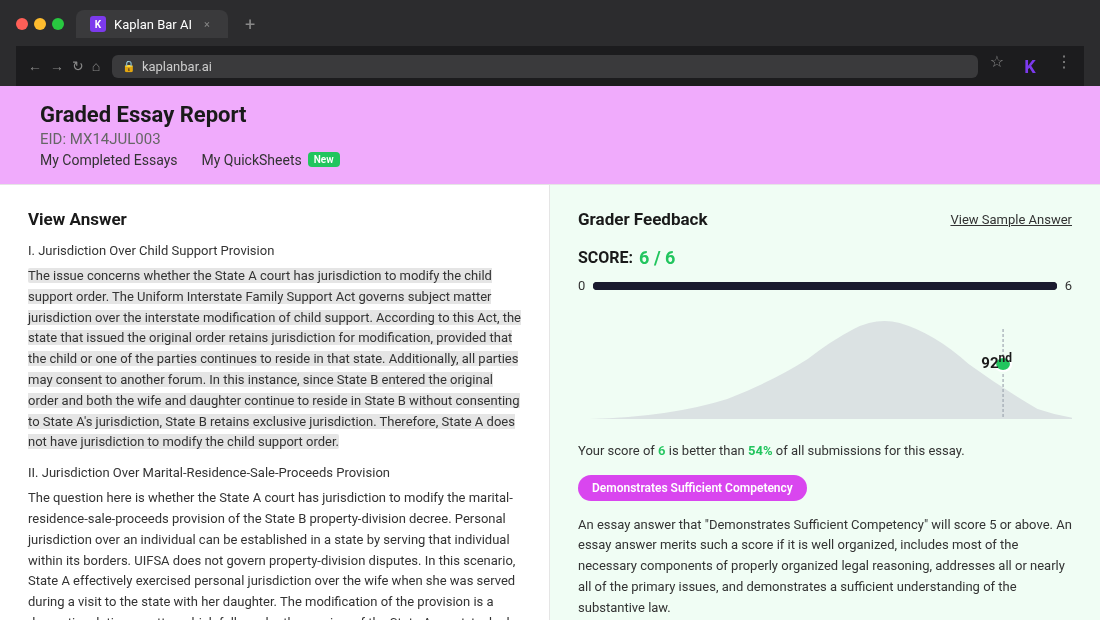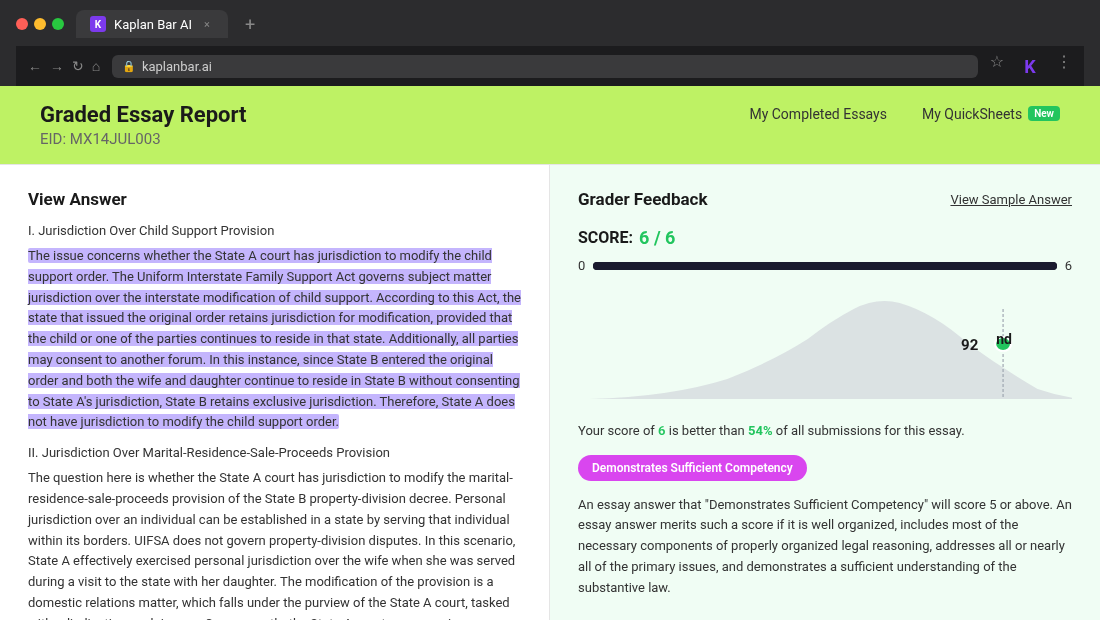--- a/index.html
+++ b/index.html
@@ -148,46 +148,46 @@
 
     
     .main-content {
       background: #f5f5f5;
       height: calc(620px - 80px);
       overflow: hidden;
     }
 
     
     .app-header {
-      background: #bef264;
+      background: #f0abfc;
       padding: 16px 40px;
       display: flex;
       align-items: flex-start;
       justify-content: space-between;
       border-bottom: 1px solid #e5e5e5;
+      flex-direction: column;
     }
 
     .header-left .page-title {
       font-size: 22px;
       font-weight: 700;
       color: #1a1a1a;
     }
 
     .header-left .eid {
       font-size: 15px;
       color: #666;
       margin-top: 3px;
     }
 
     .header-nav {
       display: flex;
       align-items: center;
-      gap: 35px;
+      gap: 24px;
       padding-top: 4px;
-      margin-left: 8px;
     }
 
     .nav-link {
       font-size: 14px;
       color: #333;
       cursor: pointer;
       text-decoration: none;
     }
 
     .nav-link-with-badge {
@@ -234,21 +234,21 @@
     }
 
     .essay-text {
       font-size: 13px;
       color: #333;
       line-height: 1.6;
       margin-bottom: 12px;
     }
 
     .highlighted {
-      background: #c4b5fd;
+      background: #e5e5e5;
       border-radius: 2px;
       text-align: right;
     }
 
     
     .right-panel {
       width: 50%;
       background: #f0fdf4;
       padding: 24px 28px;
       overflow-y: auto;
@@ -347,23 +347,22 @@
       gap: 4px;
     }
 
     .percentile-label {
       font-size: 15px;
       font-weight: 700;
       color: #1a1a1a;
     }
 
     .percentile-sup {
-      font-size: 14px;
+      font-size: 12px;
       vertical-align: super;
-      margin-left: 18px;
     }
 
     .submission-text {
       font-size: 13px;
       color: #333;
       margin-bottom: 14px;
       line-height: 1.5;
     }
 
     .submission-text .green-highlight {

